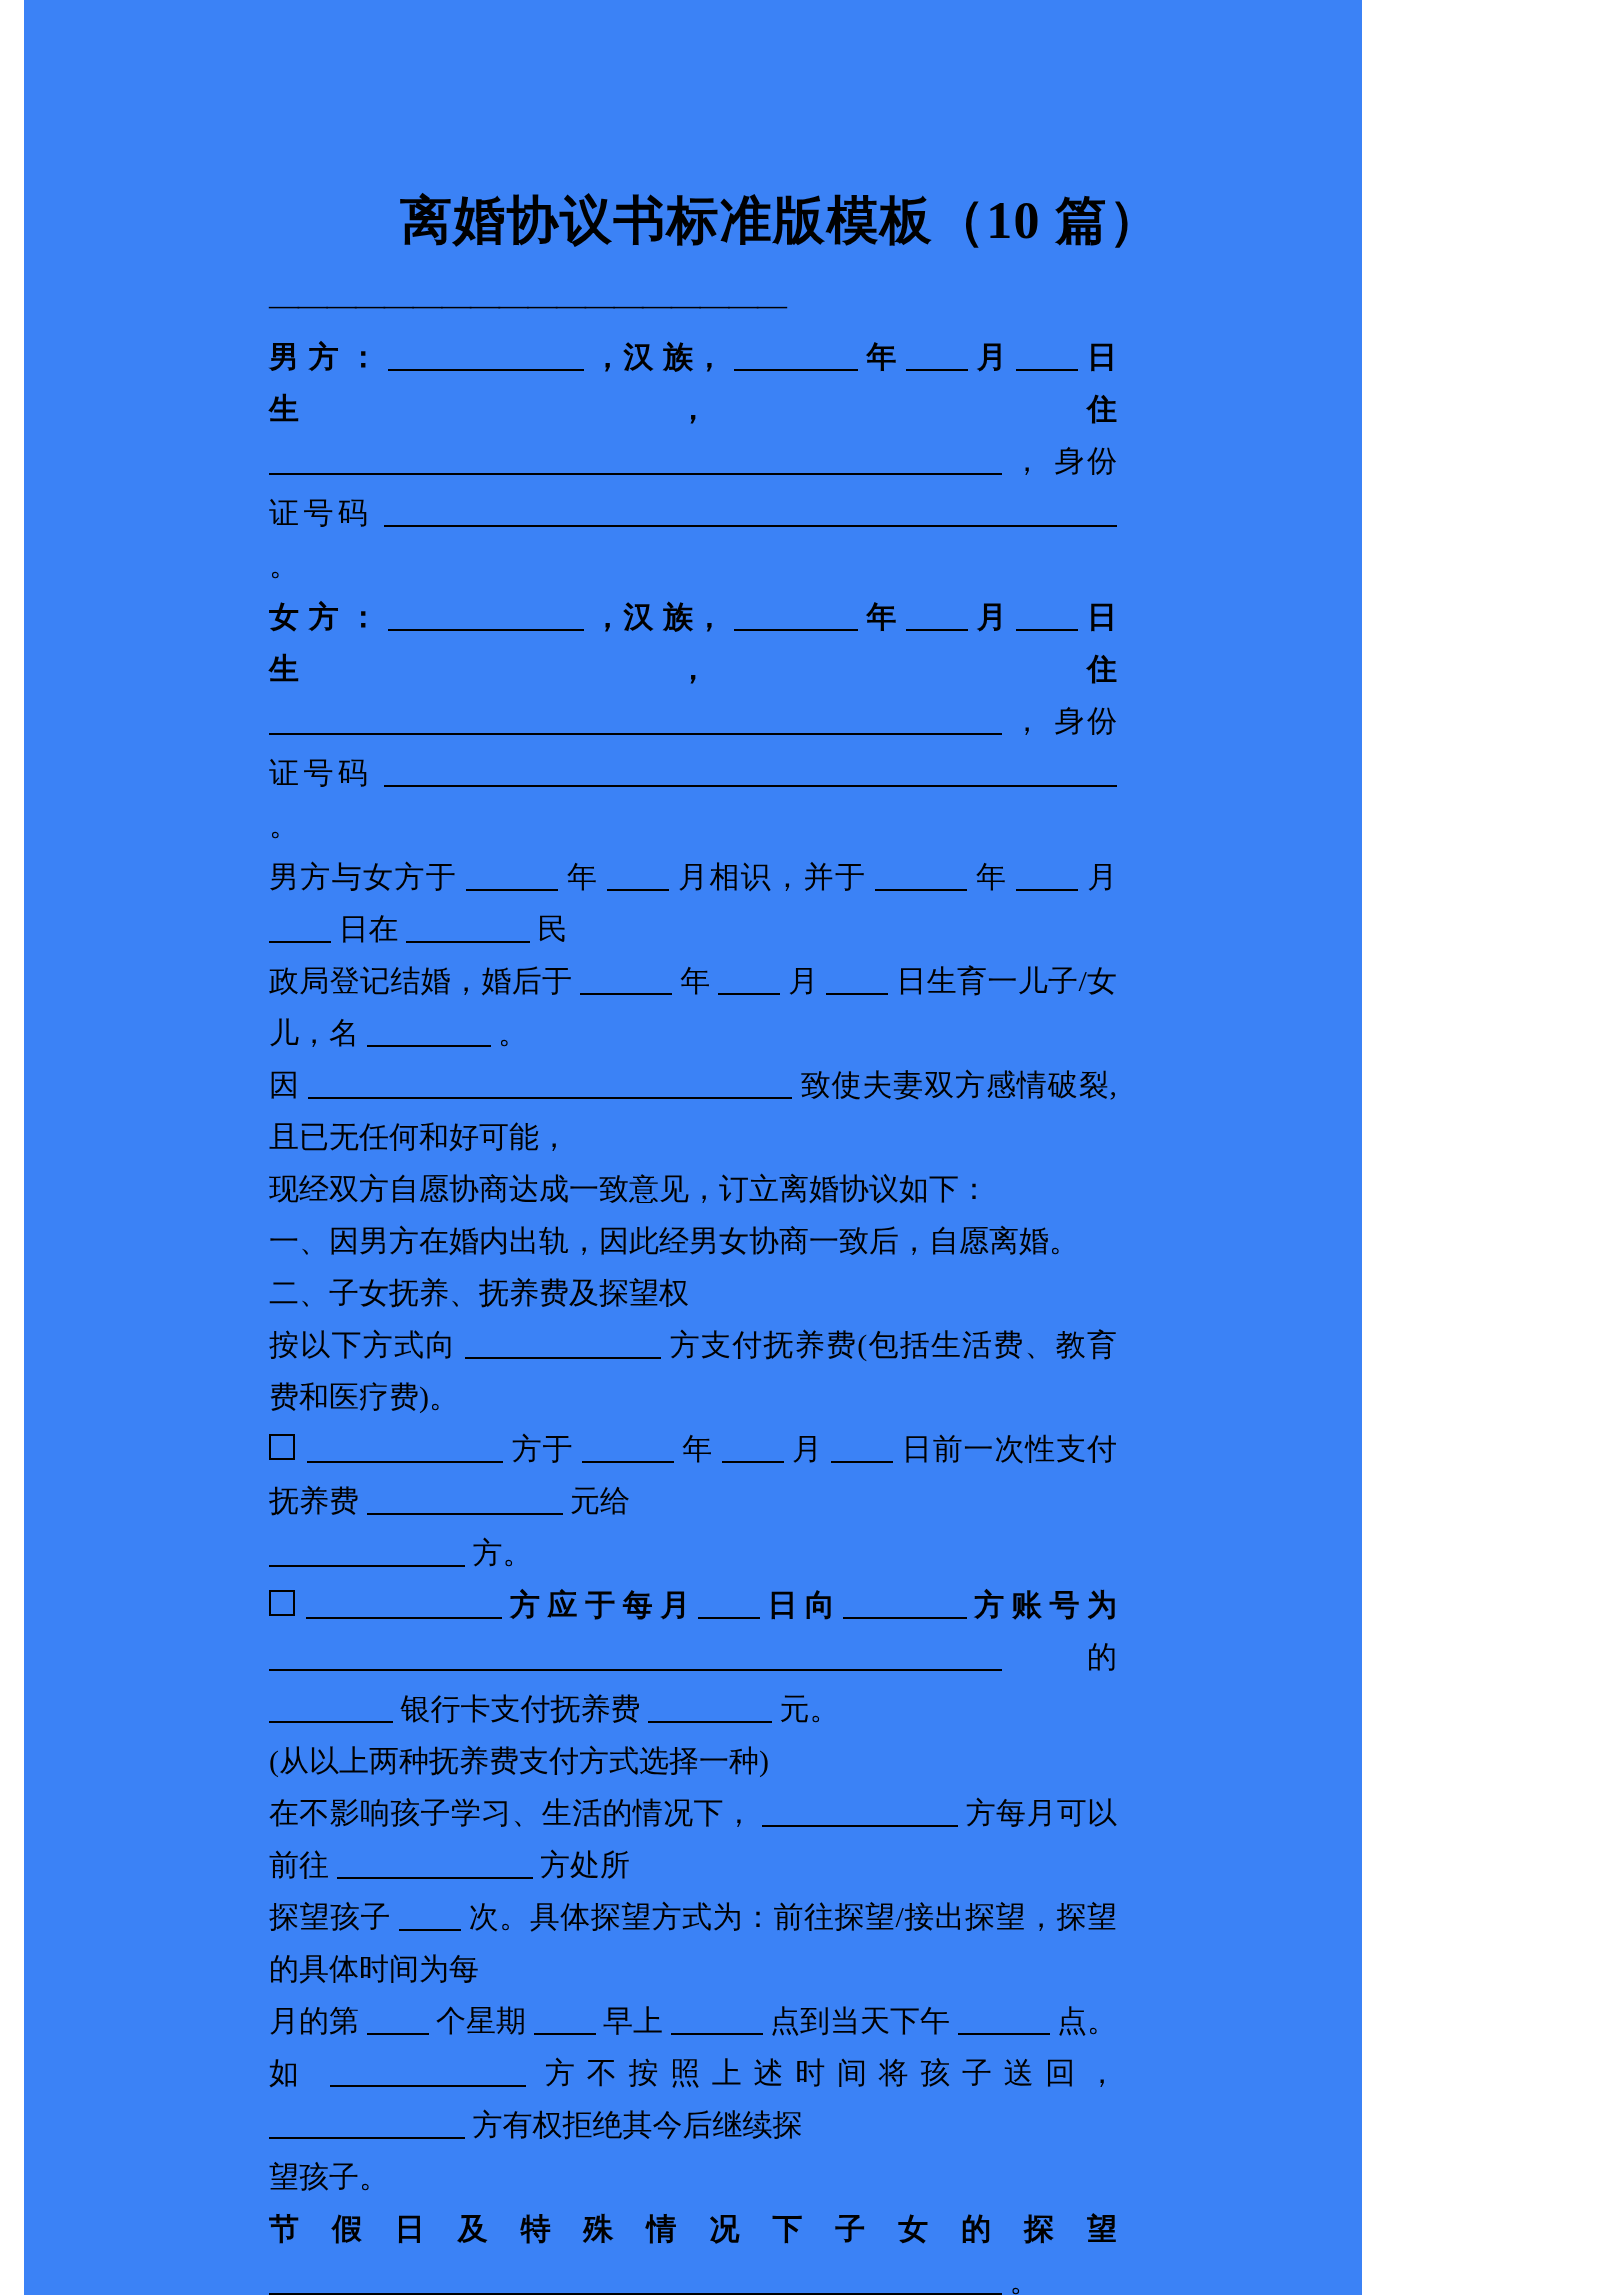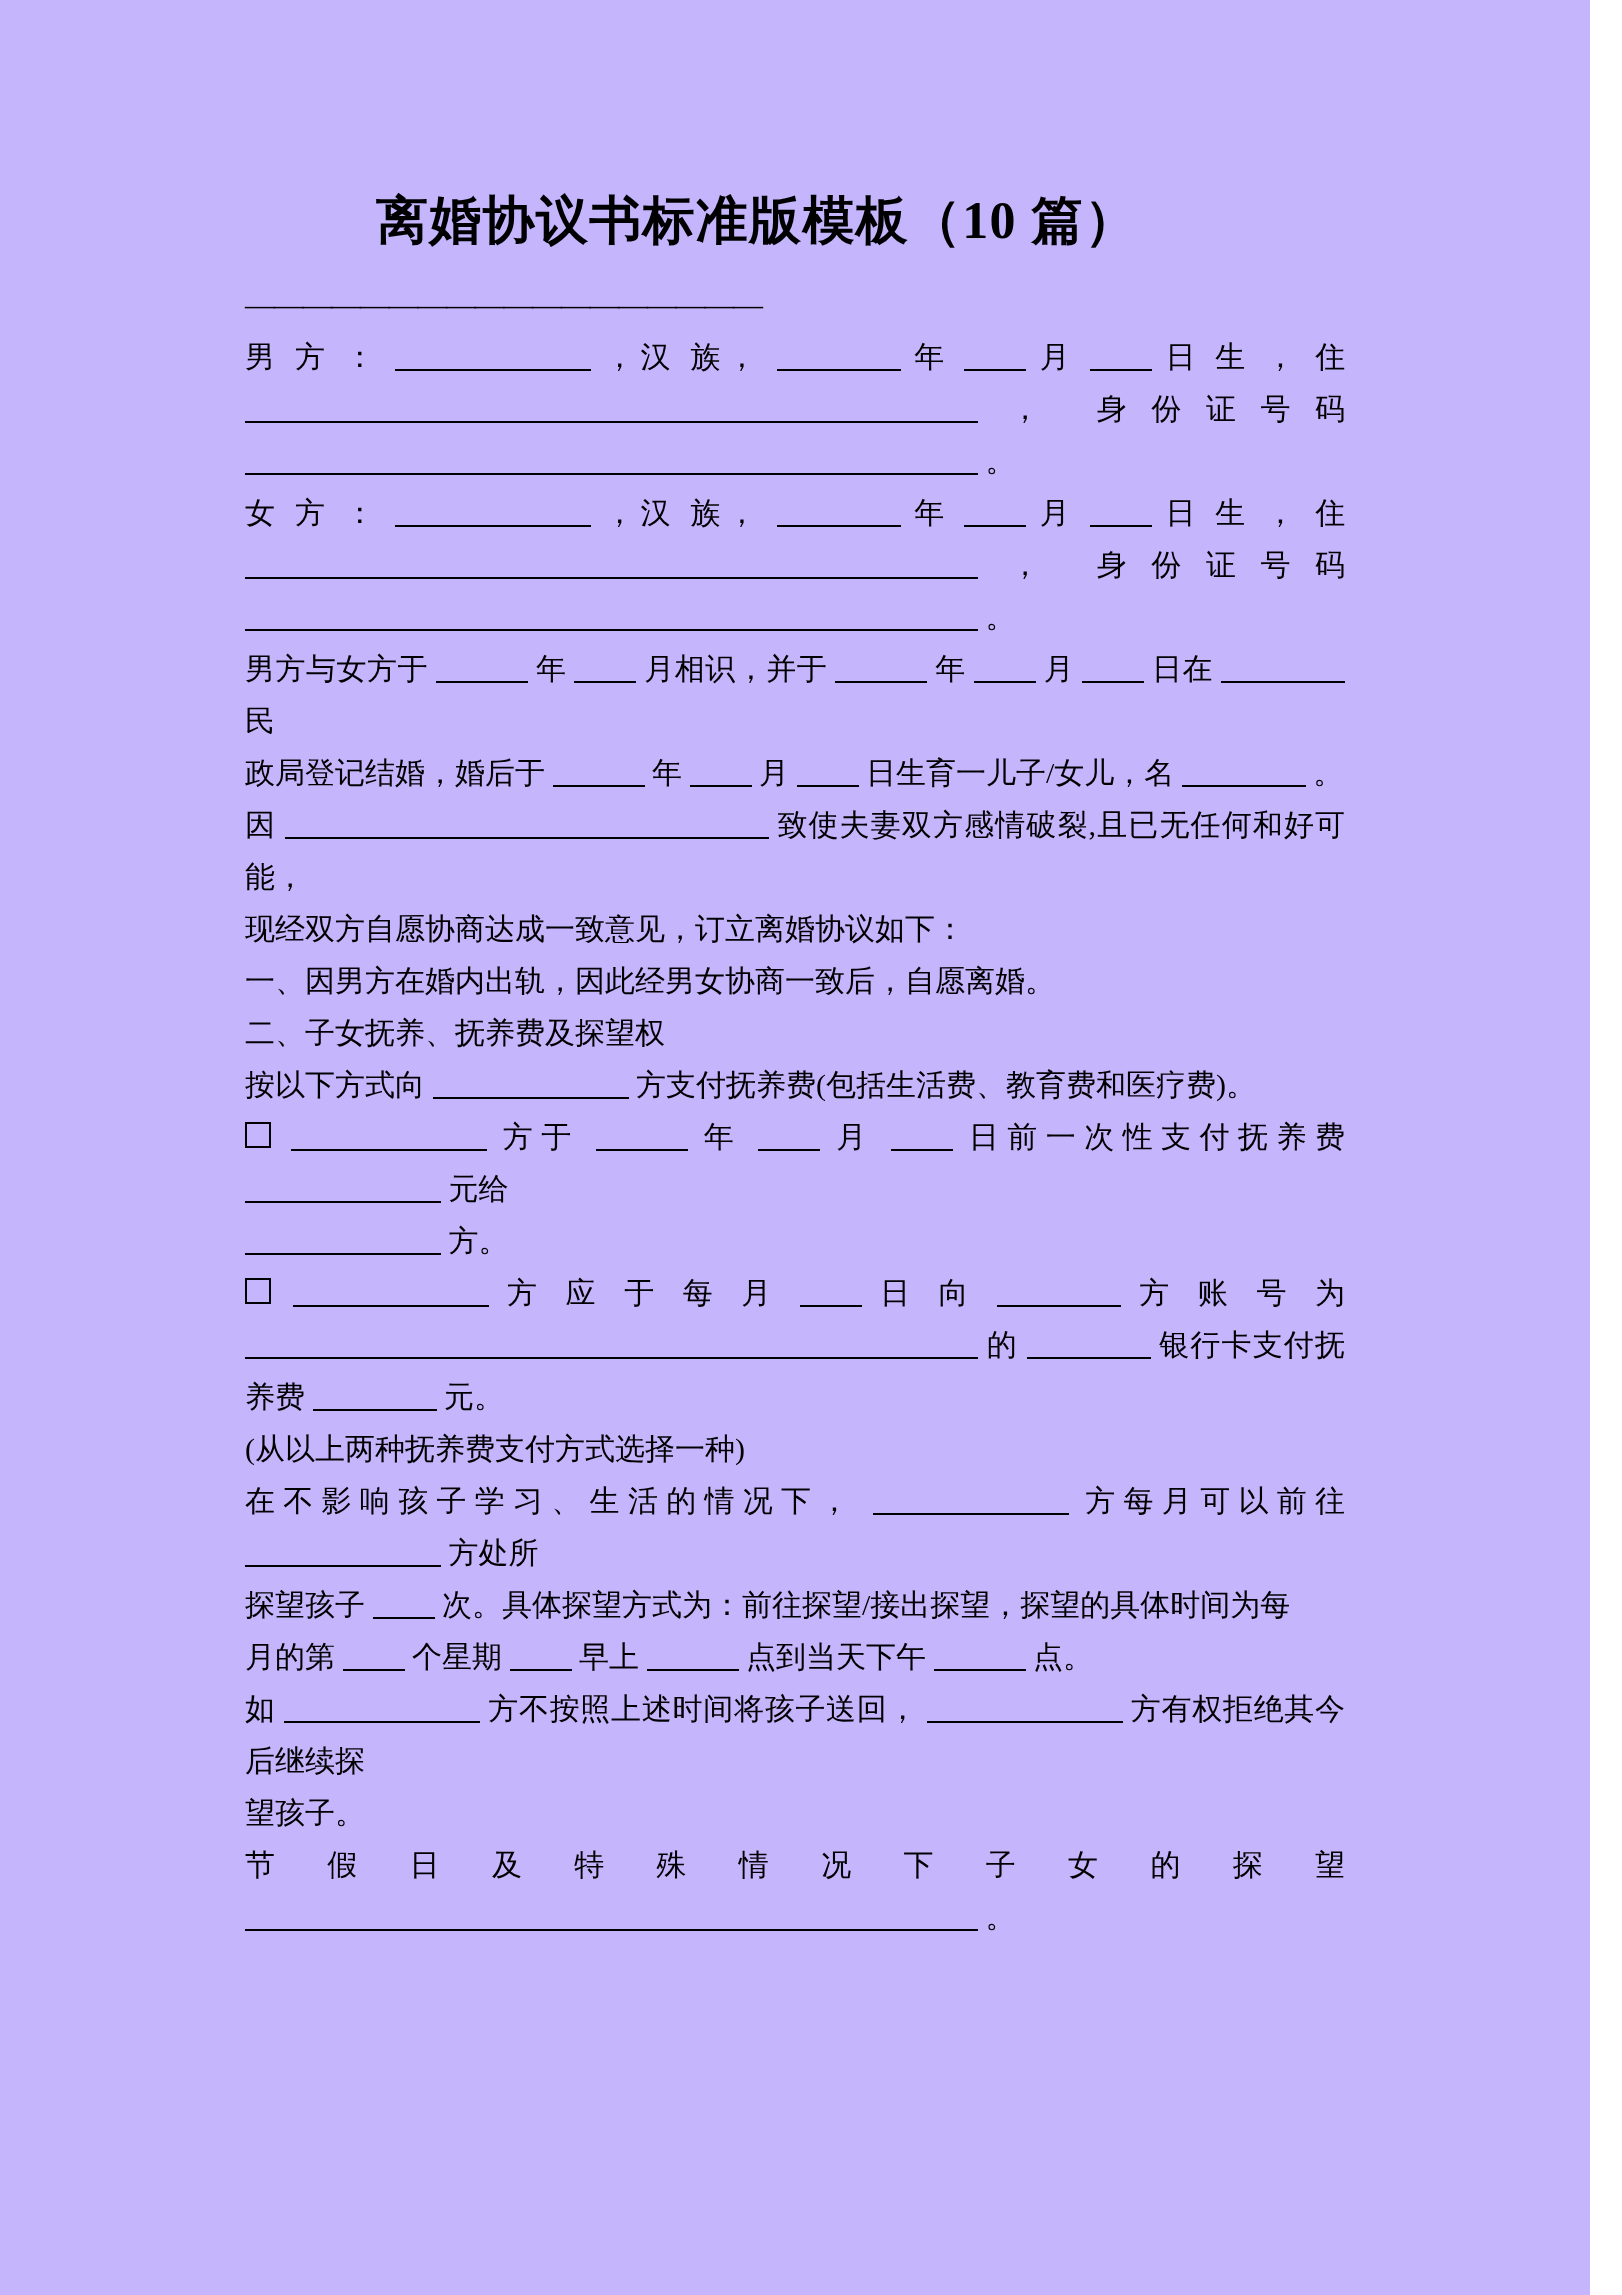--- a/index.html
+++ b/index.html
@@ -10,25 +10,26 @@
   body {
     width: 1623px;
     height: 2295px;
     font-family: "Liberation Serif", "DejaVu Serif", serif;
     color: #000000;
     -webkit-font-smoothing: none;
   }
 
   .page {
     position: relative;
-    width: 1590px;
+    width: 1338px;
     height: 2295px;
     box-sizing: border-box;
     padding: 190px 245px 0 245px;
-    background: #c4b5fd;
+    background: #3b82f6;
+    margin-left: 24px;
   }
 
   .doc-title {
     font-size: 52px;
     font-weight: bold;
     line-height: 1.18;
     letter-spacing: 1.3px;
     margin: 0 0 27.5px 0;
     padding-left: 131px;
     white-space: nowrap;
@@ -40,20 +41,21 @@
     margin: 0;
     text-align: justify;
     text-justify: inter-character;
     word-break: break-all;
   }
 
   
   .para.stretch {
     text-align: justify;
     text-align-last: justify;
+    font-weight: bold;
   }
 
   .divider {
     font-size: 30px;
     line-height: 52px;
     margin: 0;
     letter-spacing: -1.3px;
     white-space: nowrap;
   }
 

